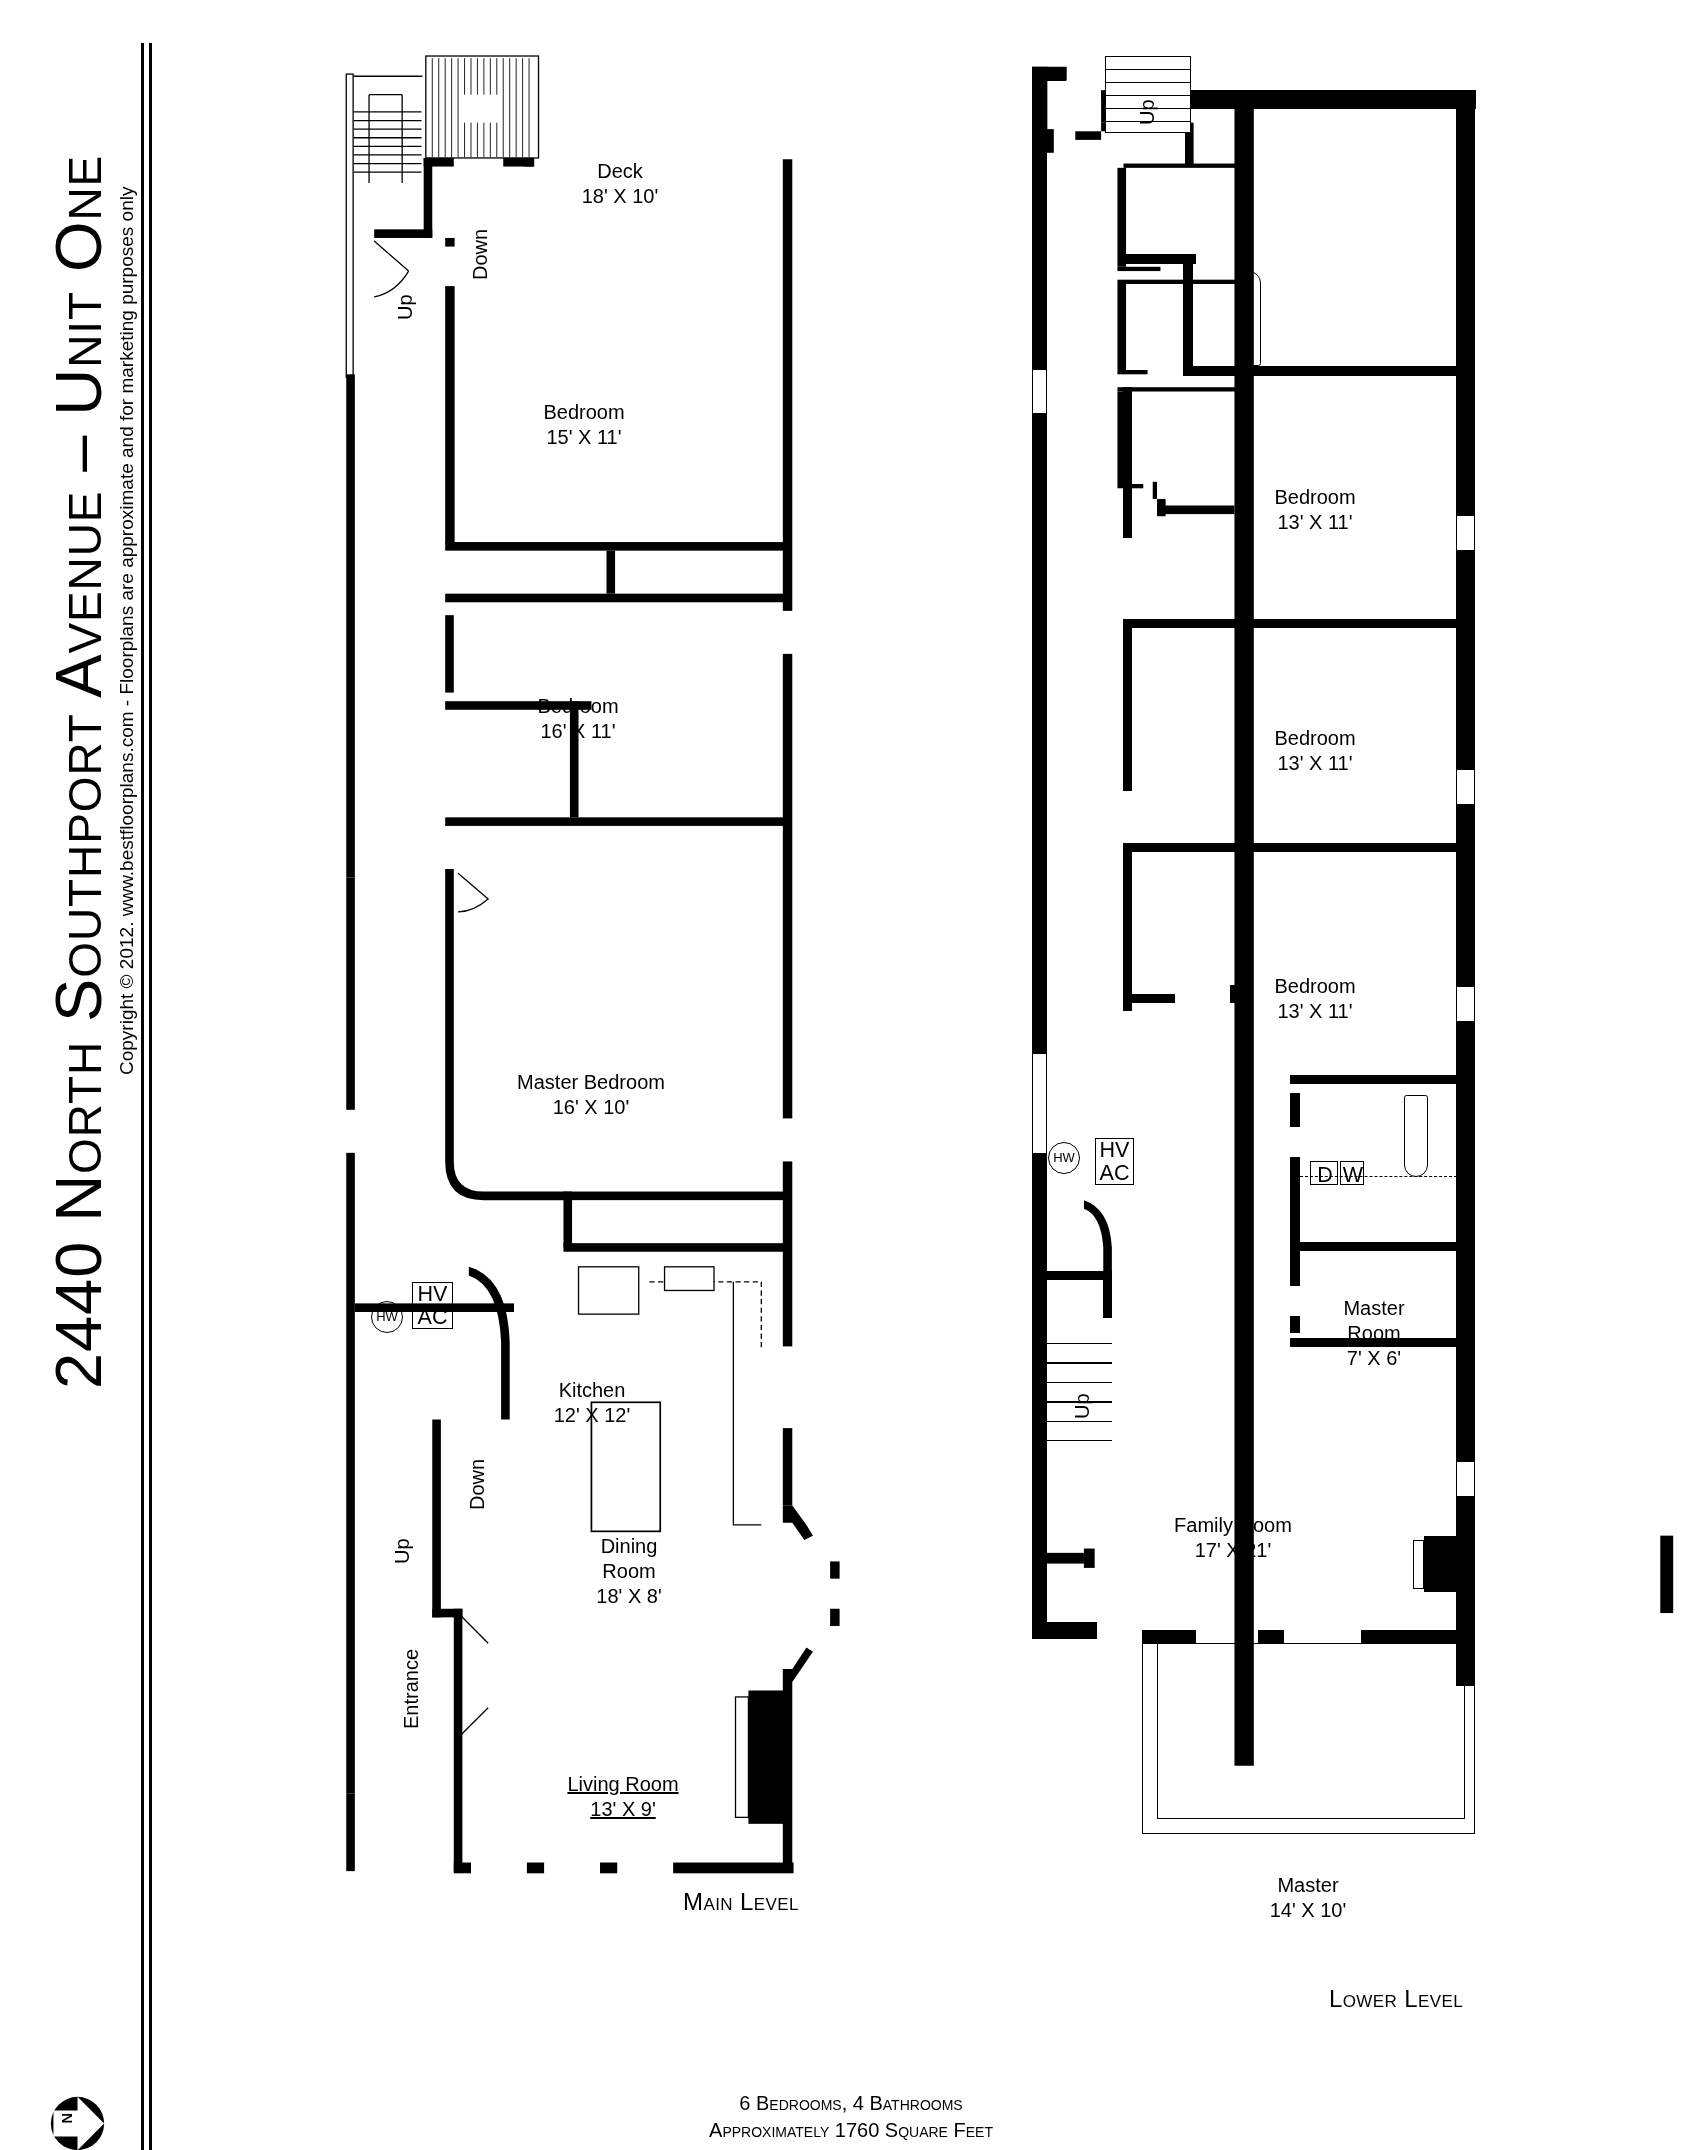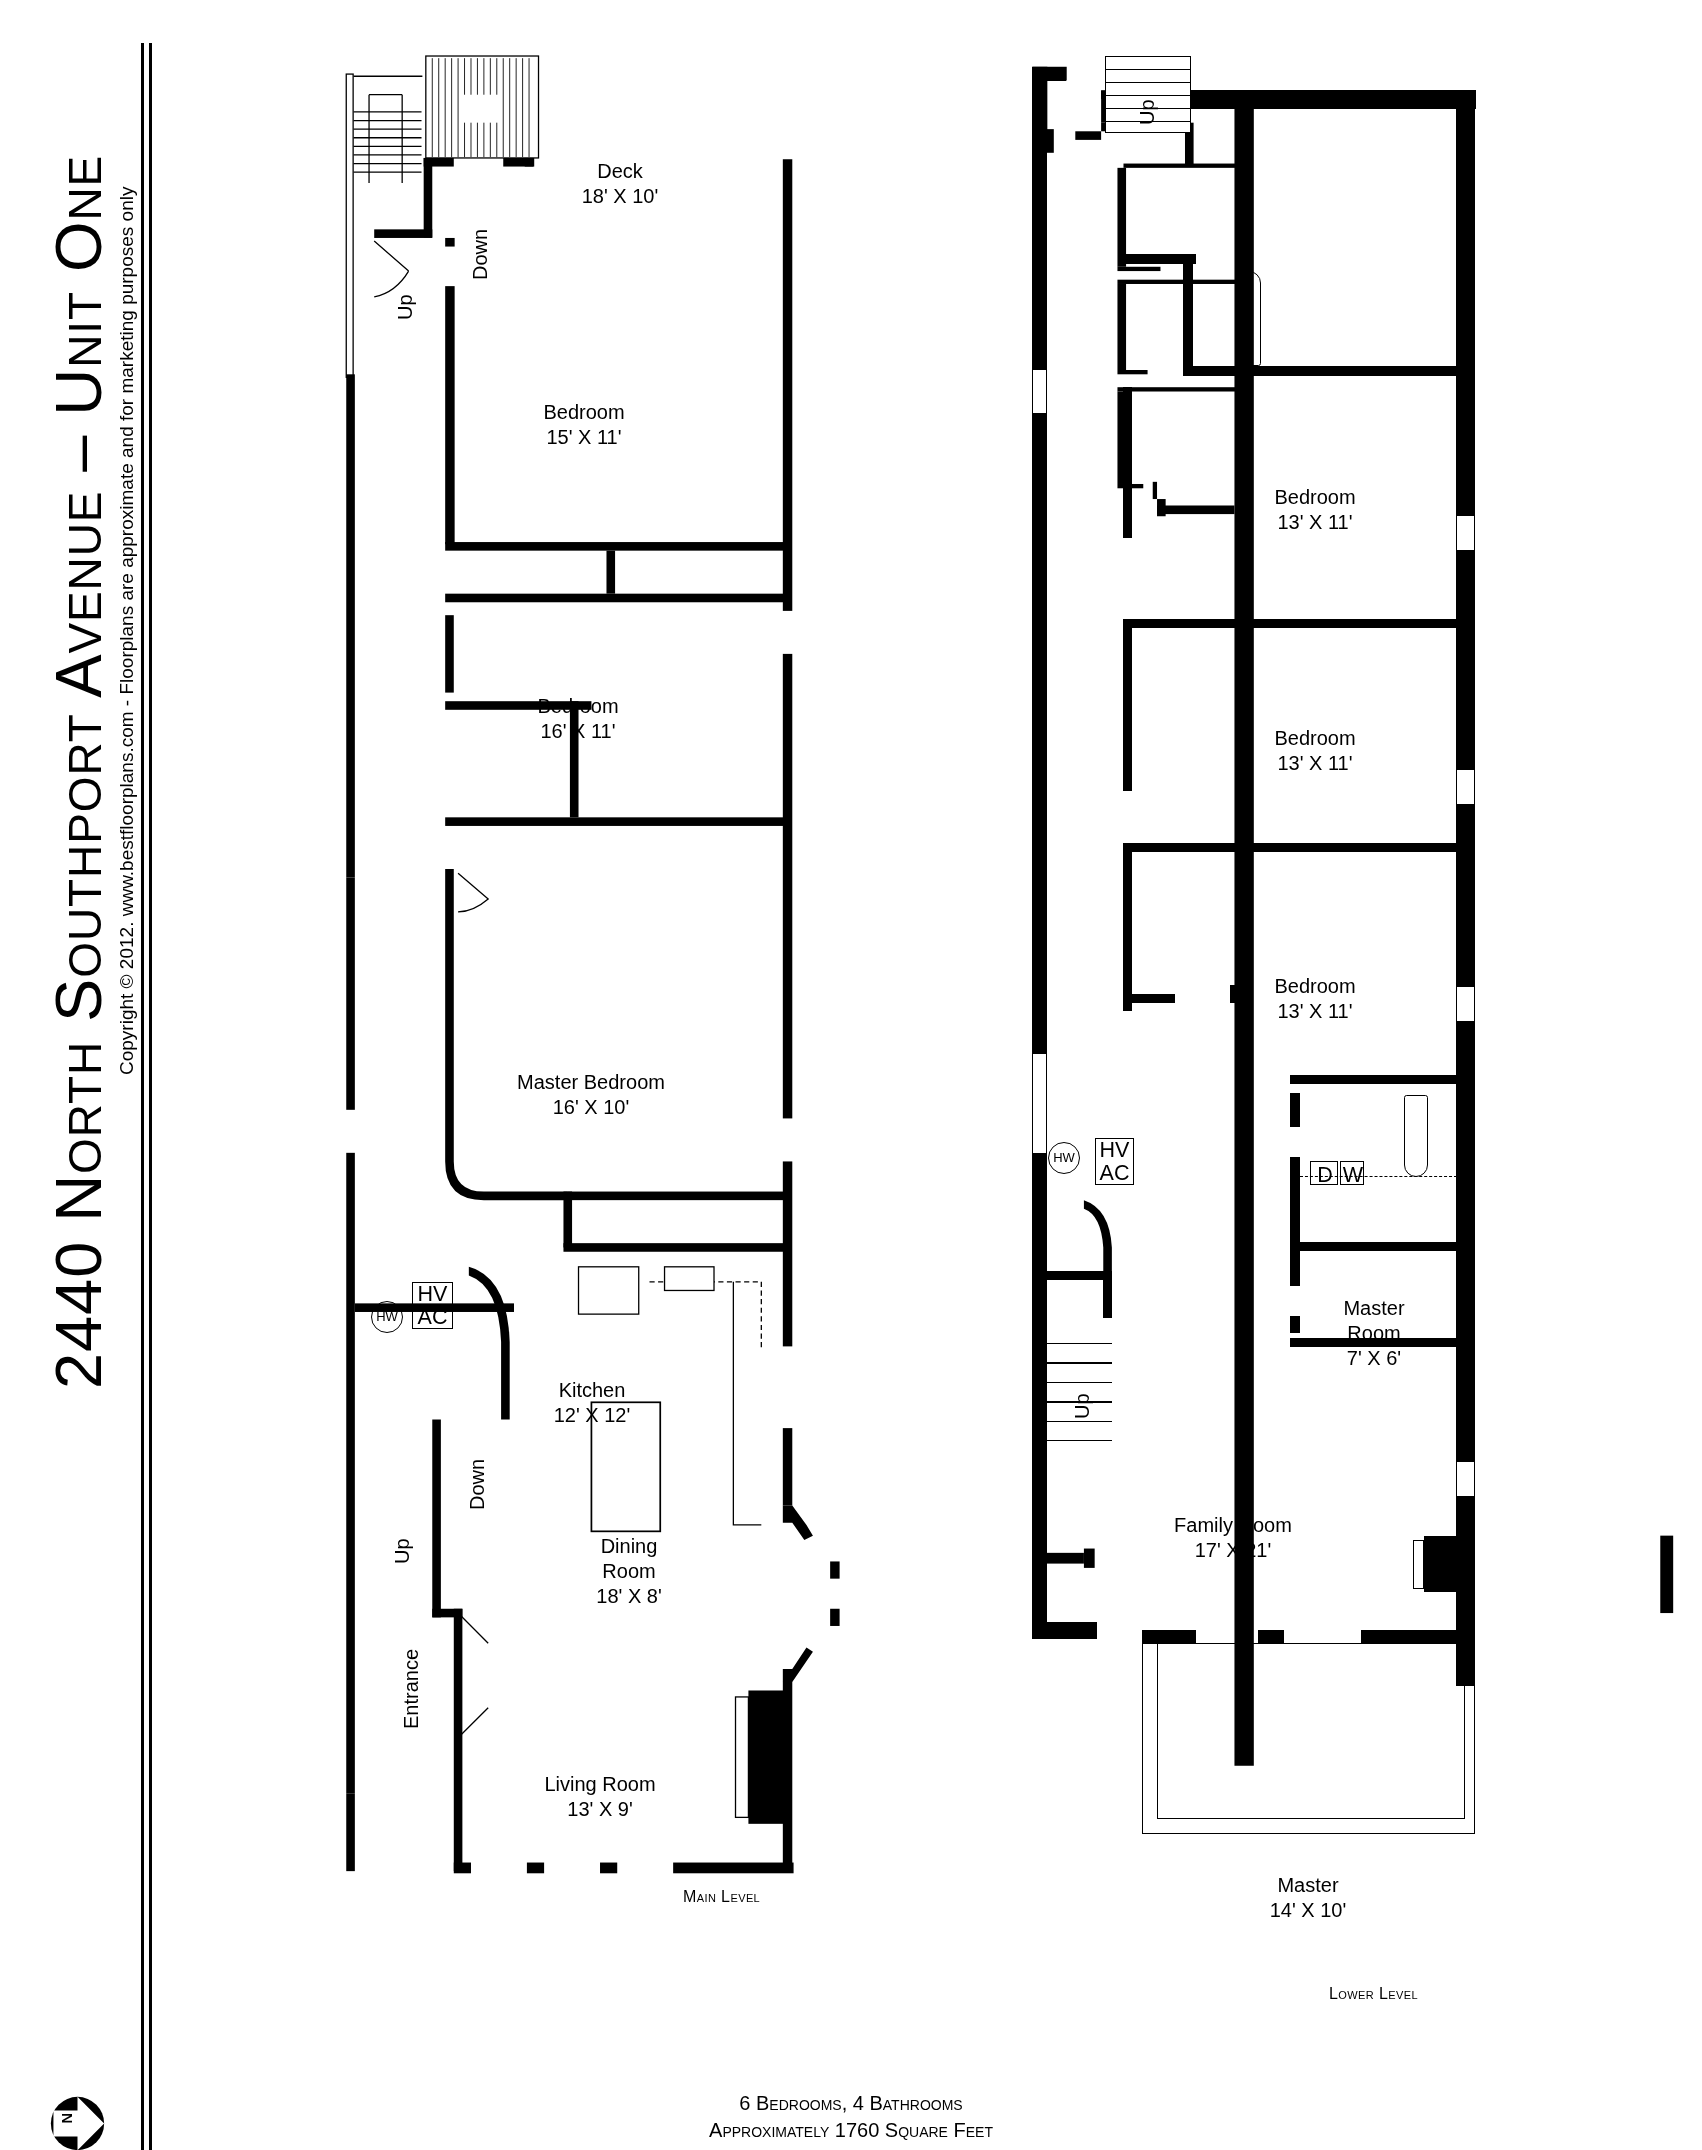--- a/index.html
+++ b/index.html
@@ -13,21 +13,21 @@
   .copyright {
     position: absolute; left: 116px; top: 1075px;
     transform-origin: 0 0; transform: rotate(-90deg);
     font-size: 19px; white-space: nowrap;
   }
   .border-line { position: absolute; top: 43px; width: 2.6px; height: 2108px; background: #000; }
   svg.plan { position: absolute; left: 0; top: 0; }
   .room-label { position: absolute; text-align: center; font-size: 20px; line-height: 1.25; transform: translateX(-50%); white-space: nowrap; margin-top: 8px; }
   .room-label .dims { display: block; }
   .vert-label { position: absolute; transform-origin: 0 0; transform: rotate(-90deg); font-size: 20px; white-space: nowrap; }
-  .level-label { position: absolute; font-size: 16px; font-variant: small-caps; letter-spacing: 0.4px; }
+  .level-label { position: absolute; font-size: 24px; font-variant: small-caps; letter-spacing: 0.4px; }
   .summary { position: absolute; left: 851px; top: 2090px; transform: translateX(-50%); text-align: center; font-size: 20px; font-variant: small-caps; line-height: 1.35; white-space: nowrap; }
   .compass { position: absolute; left: 50px; top: 2096px; width: 55px; height: 55px; }
   .equip { position: absolute; font-size: 21.5px; text-align: center; line-height: 1.05; }
 </style>
 </head>
 <body>
 
 <div class="page-title">2440 North Southport Avenue – Unit One</div>
 <div class="copyright">Copyright © 2012. www.bestfloorplans.com - Floorplans are approximate and for marketing purposes only</div>
 <div class="border-line" style="left:141px;"></div>
@@ -266,21 +266,21 @@
 </div>
 <div class="room-label" style="left:592px;top:1370px;">
   <span>Kitchen</span>
   <span class="dims">12' X 12'</span>
 </div>
 <div class="room-label" style="left:629px;top:1526px;">
   <span class="dims">Dining</span>
   <span class="dims">Room</span>
   <span class="dims">18' X 8'</span>
 </div>
-<div class="room-label" style="left:600px;top:1764px;">
+<div class="room-label" style="left:623px;top:1764px;text-decoration:underline;">
   <span>Living Room</span>
   <span class="dims">13' X 9'</span>
 </div>
 <div class="vert-label" style="left:400px;top:1729px;">Entrance</div>
 <div class="vert-label" style="left:394px;top:320px;">Up</div>
 <div class="vert-label" style="left:469px;top:280px;">Down</div>
 <div class="vert-label" style="left:391px;top:1564px;">Up</div>
 <div class="vert-label" style="left:466px;top:1510px;">Down</div>
 <div class="equip" style="left:371px;top:1301px;width:30px;height:30px;border:0.9px solid #000;border-radius:50%;font-size:13px;line-height:30px;">HW</div>
 <div class="equip" style="left:412px;top:1282px;width:39px;border:0.9px solid #000;">

